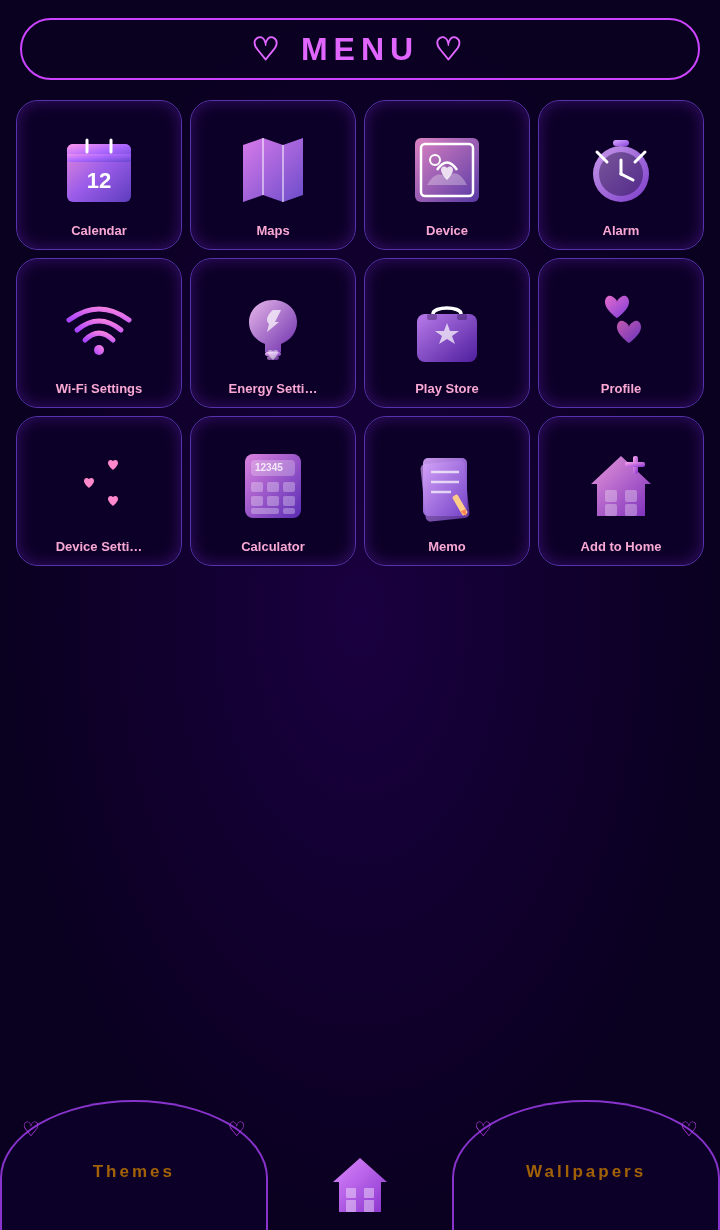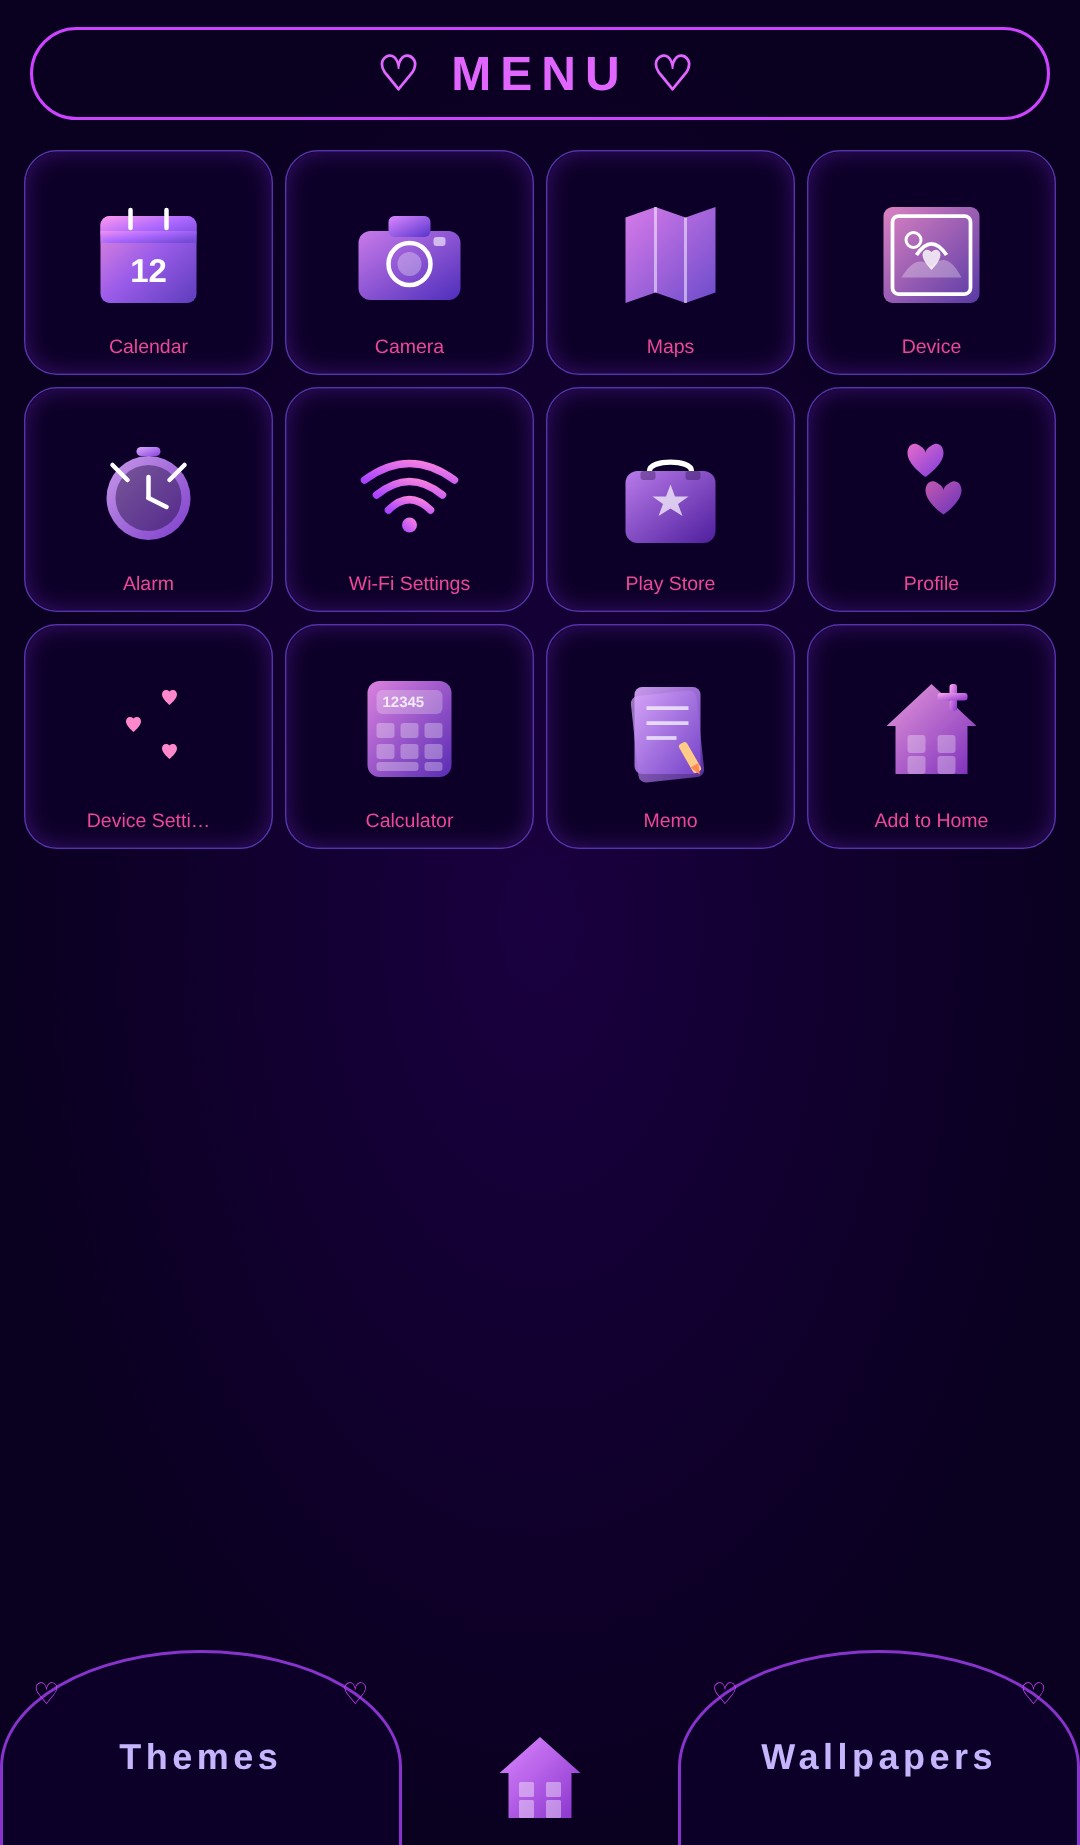--- a/index.html
+++ b/index.html
@@ -72,24 +72,24 @@
     .app-icon {
       width: 90px;
       height: 90px;
       margin-bottom: 8px;
       display: flex;
       align-items: center;
       justify-content: center;
     }
 
     .app-label {
-      color: #ec4899;
+      color: #f9a8d4;
       font-size: 13px;
       text-align: center;
-      font-weight: 400;
+      font-weight: 700;
       line-height: 1.2;
     }
 
     
     .icon-svg {
       width: 80px;
       height: 80px;
     }
 
     
@@ -132,22 +132,22 @@
       flex: 0.7;
       background: transparent;
       display: flex;
       flex-direction: column;
       align-items: center;
       justify-content: flex-end;
       padding-bottom: 10px;
     }
 
     .nav-label {
-      color: #c4b5fd;
-      font-size: 24px;
+      color: #a16207;
+      font-size: 17px;
       letter-spacing: 3px;
       font-weight: 600;
       margin-top: 12px;
     }
 
     .nav-heart {
       position: absolute;
       top: 15px;
       font-size: 20px;
       color: #cc44ff;
@@ -180,38 +180,20 @@
         <rect x="8" y="14" width="64" height="18" rx="6" fill="url(#g1)"></rect>
         <rect x="8" y="24" width="64" height="8" fill="url(#g1)" opacity="0.7"></rect>
         <line x1="28" y1="10" x2="28" y2="22" stroke="white" stroke-width="3" stroke-linecap="round"></line>
         <line x1="52" y1="10" x2="52" y2="22" stroke="white" stroke-width="3" stroke-linecap="round"></line>
         <text x="40" y="58" text-anchor="middle" fill="white" font-size="22" font-weight="bold">12</text>
       </svg>
     </div>
     <span class="app-label">Calendar</span>
   </div>
 
-  <div class="app-item">
-    <div class="app-icon">
-      <svg class="icon-svg" viewBox="0 0 80 80">
-        <defs>
-          <linearGradient id="g2" x1="0" y1="0" x2="1" y2="1">
-            <stop offset="0%" stop-color="#dd88ff"></stop>
-            <stop offset="100%" stop-color="#5533cc"></stop>
-          </linearGradient>
-        </defs>
-        <rect x="6" y="24" width="68" height="46" rx="8" fill="url(#g2)" opacity="0.9"></rect>
-        <rect x="26" y="14" width="28" height="14" rx="4" fill="url(#g2)"></rect>
-        <circle cx="40" cy="46" r="14" fill="none" stroke="white" stroke-width="3"></circle>
-        <circle cx="40" cy="46" r="8" fill="white" opacity="0.3"></circle>
-        <rect x="56" y="28" width="8" height="6" rx="2" fill="white" opacity="0.6"></rect>
-      </svg>
-    </div>
-    <span class="app-label">Camera</span>
-  </div>
 
   <div class="app-item">
     <div class="app-icon">
       <svg class="icon-svg" viewBox="0 0 80 80">
         <defs>
           <linearGradient id="g3" x1="0" y1="0" x2="1" y2="1">
             <stop offset="0%" stop-color="#ee88ff"></stop>
             <stop offset="100%" stop-color="#7755dd"></stop>
           </linearGradient>
         </defs>
@@ -277,20 +259,40 @@
         </defs>
         <path d="M10 32 Q40 10 70 32" fill="none" stroke="url(#g7)" stroke-width="5" stroke-linecap="round"></path>
         <path d="M18 42 Q40 24 62 42" fill="none" stroke="url(#g7)" stroke-width="5" stroke-linecap="round"></path>
         <path d="M26 52 Q40 38 54 52" fill="none" stroke="url(#g7)" stroke-width="5" stroke-linecap="round"></path>
         <circle cx="40" cy="62" r="5" fill="url(#g7)"></circle>
       </svg>
     </div>
     <span class="app-label">Wi-Fi Settings</span>
   </div>
 
+  <div class="app-item">
+    <div class="app-icon">
+      <svg class="icon-svg" viewBox="0 0 80 80">
+        <defs>
+          <linearGradient id="g8" x1="0" y1="0" x2="1" y2="1">
+            <stop offset="0%" stop-color="#ffccff"></stop>
+            <stop offset="100%" stop-color="#7733bb"></stop>
+          </linearGradient>
+        </defs>
+
+        <path d="M40 12 C26 12, 16 22, 16 34 C16 44, 22 52, 32 56 L32 64 L48 64 L48 56 C58 52, 64 44, 64 34 C64 22, 54 12, 40 12Z" fill="url(#g8)" opacity="0.9"></path>
+        <rect x="32" y="64" width="16" height="4" rx="2" fill="url(#g8)"></rect>
+        <rect x="34" y="68" width="12" height="4" rx="2" fill="url(#g8)" opacity="0.7"></rect>
+        <path d="M40 22 C40 22, 30 30, 36 36 L34 44 L46 34 L42 34 L48 22Z" fill="white" opacity="0.7"></path>
+
+        <path d="M40 72 C40 72, 35 67, 35 64 C35 62, 37 61, 40 63 C43 61, 45 62, 45 64 C45 67, 40 72, 40 72Z" fill="white" opacity="0.5"></path>
+      </svg>
+    </div>
+    <span class="app-label">Energy Setti…</span>
+  </div>
 
 
   <div class="app-item">
     <div class="app-icon">
       <svg class="icon-svg" viewBox="0 0 80 80">
         <defs>
           <linearGradient id="g10" x1="0" y1="0" x2="1" y2="1">
             <stop offset="0%" stop-color="#cc88ff"></stop>
             <stop offset="100%" stop-color="#5522aa"></stop>
           </linearGradient>

